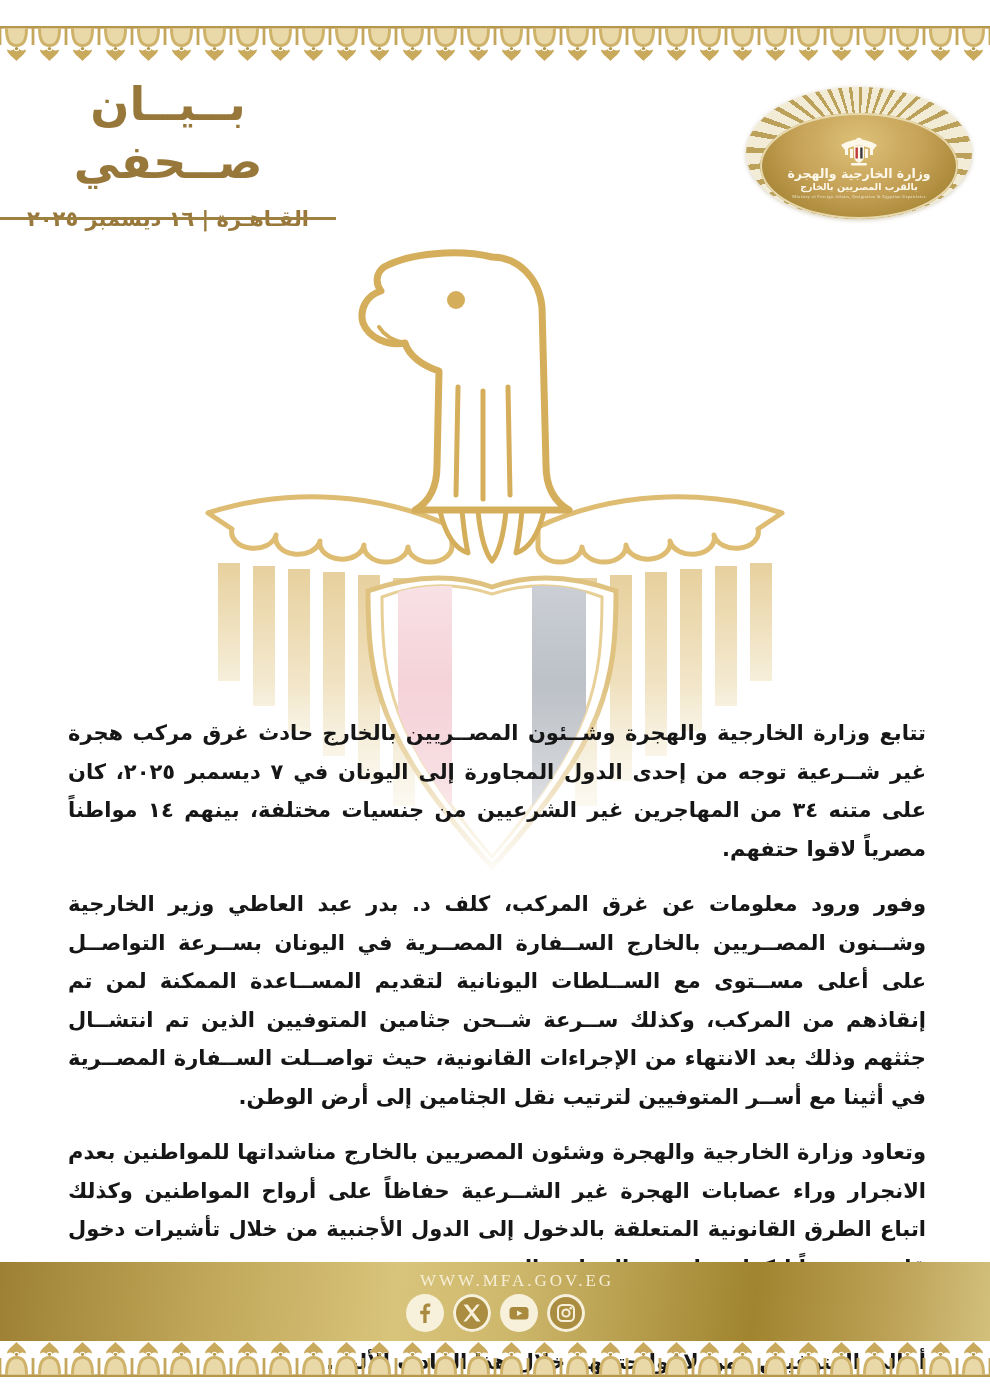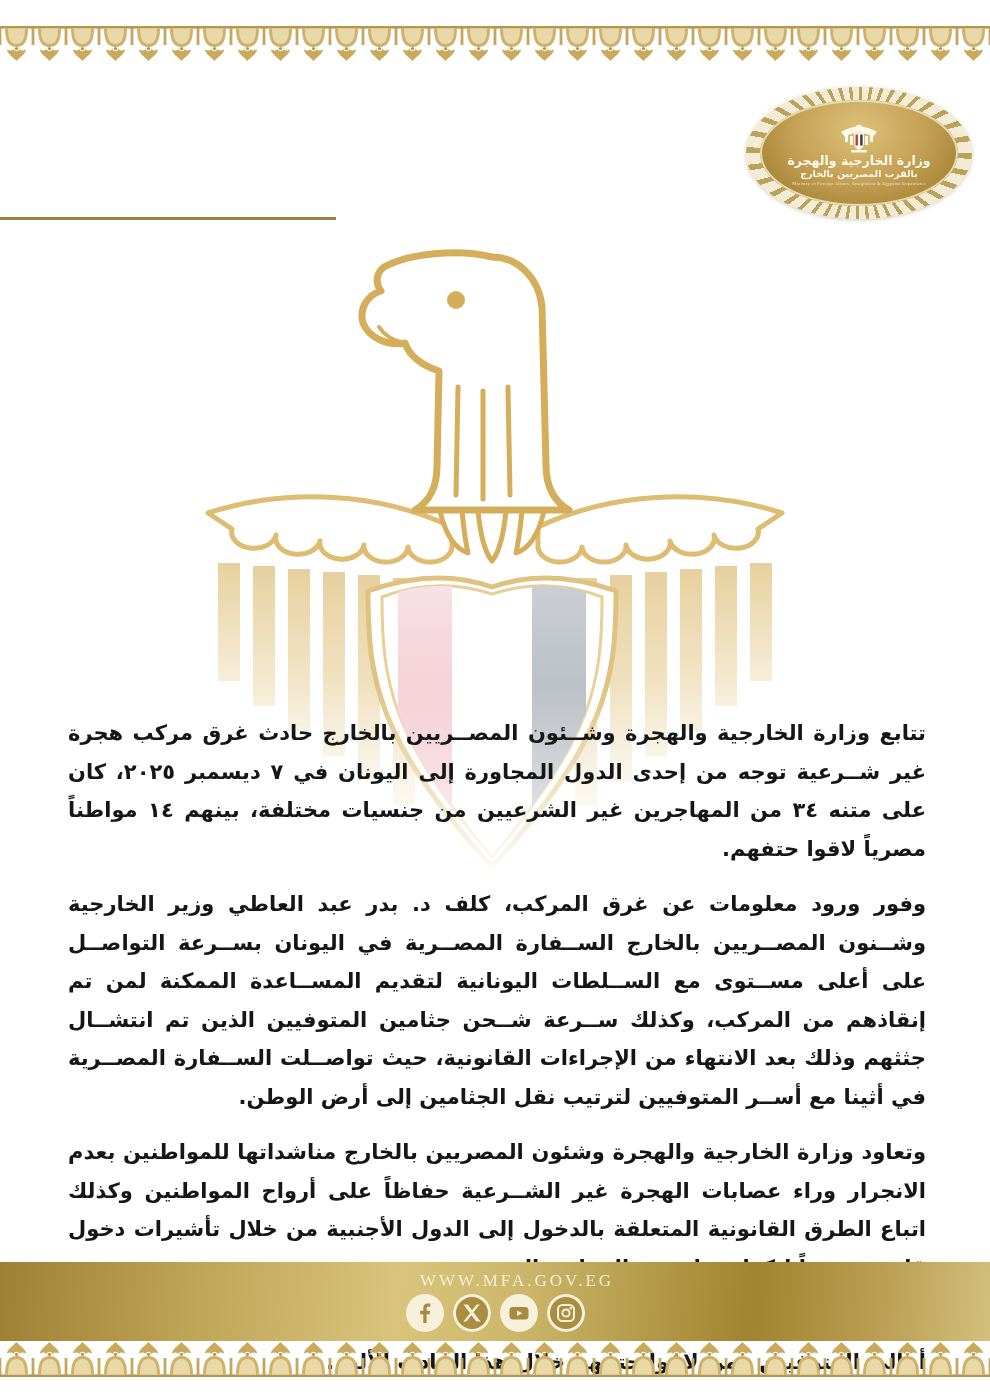--- a/index.html
+++ b/index.html
@@ -16,21 +16,21 @@
     position:absolute;left:0;top:76px;width:336px;text-align:center;
     color:#97783a;direction:rtl;
   }
   .statement-title{margin:0;font-size:46px;font-weight:bold;line-height:1.25;letter-spacing:0;}
   .date-line{margin-top:16px;font-size:21px;font-weight:bold;}
   .gold-rule{position:absolute;left:0;top:217px;width:336px;height:3px;background:#9e8040;}
   
   .seal{
     position:absolute;left:746px;top:87px;width:226px;height:132px;border-radius:50%;
     background:repeating-conic-gradient(from 0deg,#bca15b 0deg 3deg,#f2ebd6 3deg 9deg);
-    display:flex;align-items:center;justify-content:center;
+    display:flex;align-items:flex-end;justify-content:center;
     box-shadow:0 1px 4px rgba(120,100,40,.35);
   }
   .seal-inner{
     width:198px;height:106px;border-radius:50%;
     background:radial-gradient(ellipse at 50% 28%,#ddc178 0%,#c5a257 45%,#a98738 78%,#997931 100%);
     display:flex;flex-direction:column;align-items:center;justify-content:center;
     color:#fdf8ea;text-align:center;direction:rtl;
     box-shadow:0 0 0 2px #e7d9ad inset;
   }
   .seal-line1{font-size:12.5px;font-weight:bold;line-height:1.15;}
@@ -82,20 +82,24 @@
         <rect x="31.6" y="2" width="2.6" height="17" fill="#c4a75c"></rect>
         <path d="M5,2.5 C5,15 8.5,21 16.5,21 C24.5,21 28,15 28,2.5 Z" fill="#cfb26a"></path>
         <path d="M8,2.5 C8,13 10.5,18 16.5,18 C22.5,18 25,13 25,2.5 Z" fill="#e9d8a8"></path>
         <circle cx="16.5" cy="22.6" r="1.7" fill="#b6974c"></circle>
         <path d="M16.5,35 C12,30 7,27.5 7,23.5 C10,25 13,24.6 13.6,23 C14.6,26 18.4,26 19.4,23 C20,24.6 23,25 26,23.5 C26,27.5 21,30 16.5,35 Z" fill="#c9a95c"></path>
       </pattern>
     </defs>
     <rect width="990" height="36" fill="url(#lotus)"></rect>
   </svg>
 
+  <div class="header-left">
+    <h1 class="statement-title">بــيــان صــحفي</h1>
+    <div class="date-line">القـاهـرة | ١٦ ديسمبر ٢٠٢٥</div>
+  </div>
   <div class="gold-rule"></div>
 
   <div class="seal">
     <div class="seal-inner">
       <svg width="40" height="34" viewBox="0 0 40 34">
         <path d="M2,12 Q20,1 38,12 L34,17 Q20,8 6,17 Z" fill="#fdf8ea"></path>
         <rect x="6" y="15" width="3" height="7" fill="#fdf8ea"></rect>
           <rect x="11" y="16" width="3" height="9" fill="#fdf8ea"></rect>
         <rect x="26" y="16" width="3" height="9" fill="#fdf8ea"></rect>
           <rect x="31" y="15" width="3" height="7" fill="#fdf8ea"></rect>

